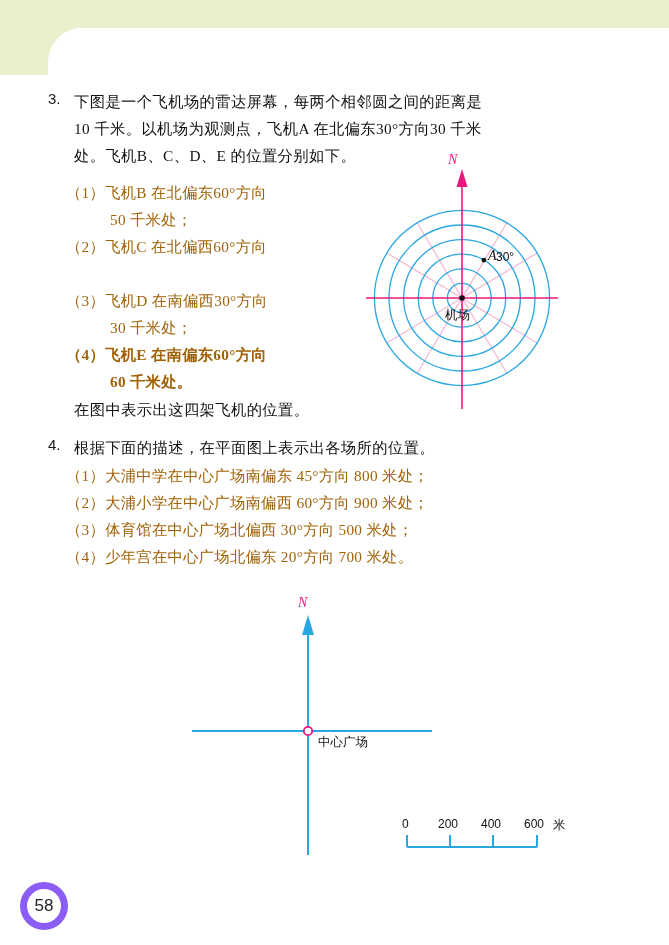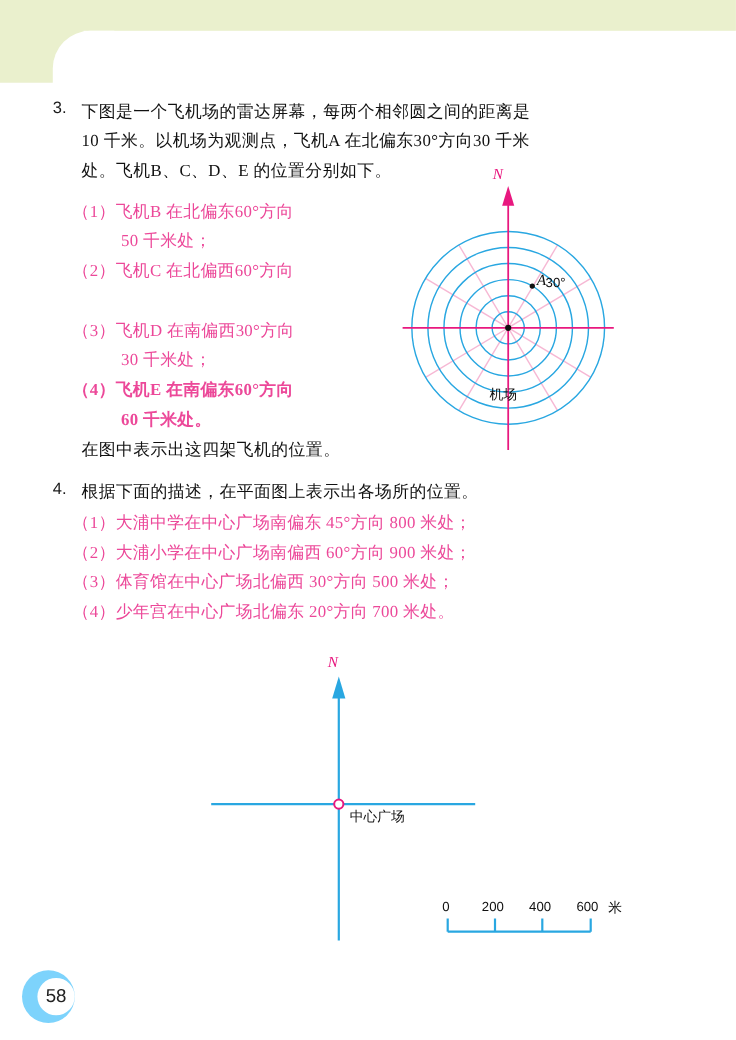--- a/index.html
+++ b/index.html
@@ -38,24 +38,24 @@
     left: 0; top: 0;
     width: 48px; height: 75px;
     background: #eaf0cd;
   }
 
   #page-number-badge {
     position: absolute;
     left: 20px; top: 882px;
     width: 48px; height: 48px;
     border-radius: 50%;
-    background: #7dd3fc;
+    background: #8b5cf6;
     display: flex;
     align-items: center;
-    justify-content: flex-end;
+    justify-content: center;
   }
   #page-number-badge .inner {
     width: 34px; height: 34px;
     border-radius: 50%;
     background: #ffffff;
     display: flex;
     align-items: center;
     justify-content: center;
     font-size: 17px;
     color: #222;
@@ -73,21 +73,21 @@
   .q-line {
     font-size: 15.3px;
     line-height: 27px;
     color: #111;
     letter-spacing: 0.4px;
     white-space: nowrap;
   }
   .sub-line {
     font-size: 15.3px;
     line-height: 26.5px;
-    color: #ec4899;
+    color: #a16207;
     letter-spacing: 0.3px;
     white-space: nowrap;
   }
 
   
   .figure { position: absolute; }
   .fig-label {
     position: absolute;
     font-size: 12.5px;
     color: #111;
@@ -171,21 +171,21 @@
     <polygon points="102,14 96.5,32 107.5,32" fill="#e8187f"></polygon>
 
     <circle cx="102" cy="143" r="2.8" fill="#111"></circle>
 
     <circle cx="123.9" cy="105.1" r="2.4" fill="#111"></circle>
   </svg>
 
   <div class="fig-label pink" style="left:88px; top:-3px;">N</div>
   <div class="fig-label num" style="left:92px; top:95px;margin-left:44px;">30°</div>
   <div class="fig-label" style="left:128px; top:93px; font-style:italic; font-size:14px;">A</div>
-  <div class="fig-label" style="left:85px; top:152px;margin-top:44px;">机场</div>
+  <div class="fig-label" style="left:85px; top:152px;">机场</div>
 </div>
 
 <div class="q-block" style="left:48px; top:434px;">
   <div class="q-num" style="left:0; top:2px;">4.</div>
   <div class="q-line" style="position:absolute; left:26px; top:0px;">根据下面的描述，在平面图上表示出各场所的位置。</div>
 
   <div class="sub-line" style="position:absolute; left:18px; top:29px;">
     <span>（1）</span><span>大浦中学在中心广场南偏东 45°方向 800 米处；</span>
   </div>
   <div class="sub-line" style="position:absolute; left:18px; top:56px;">

